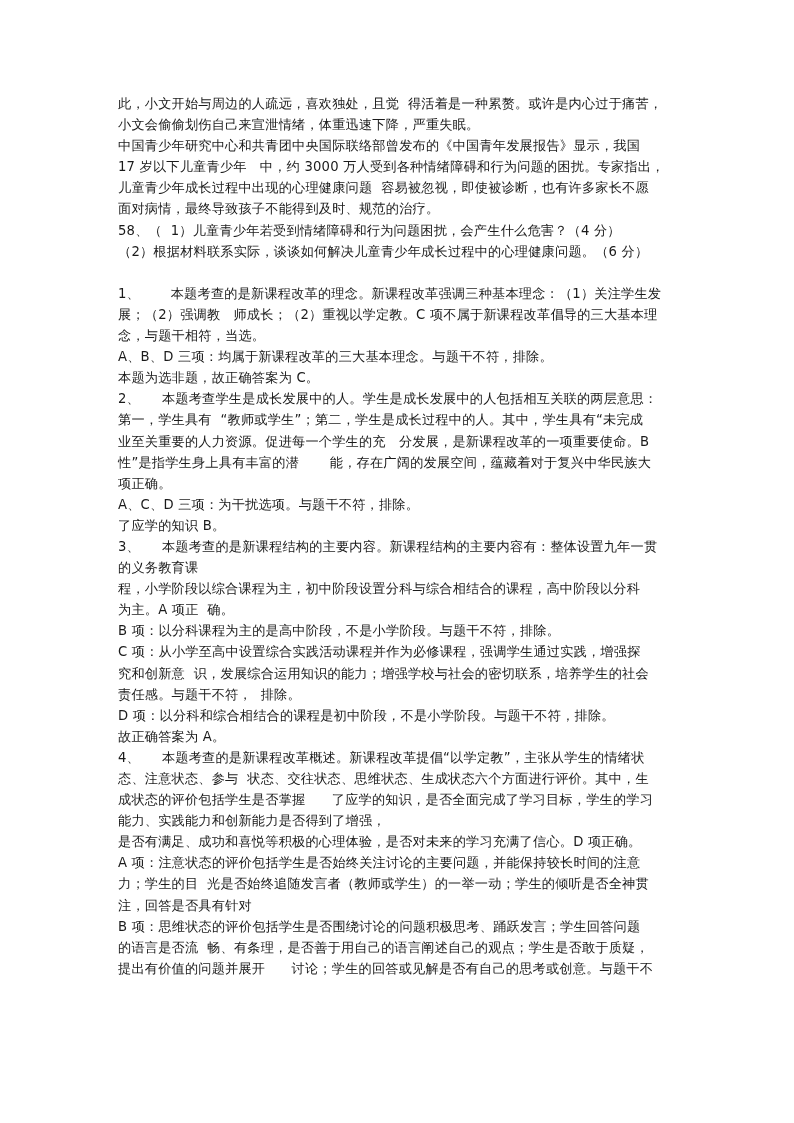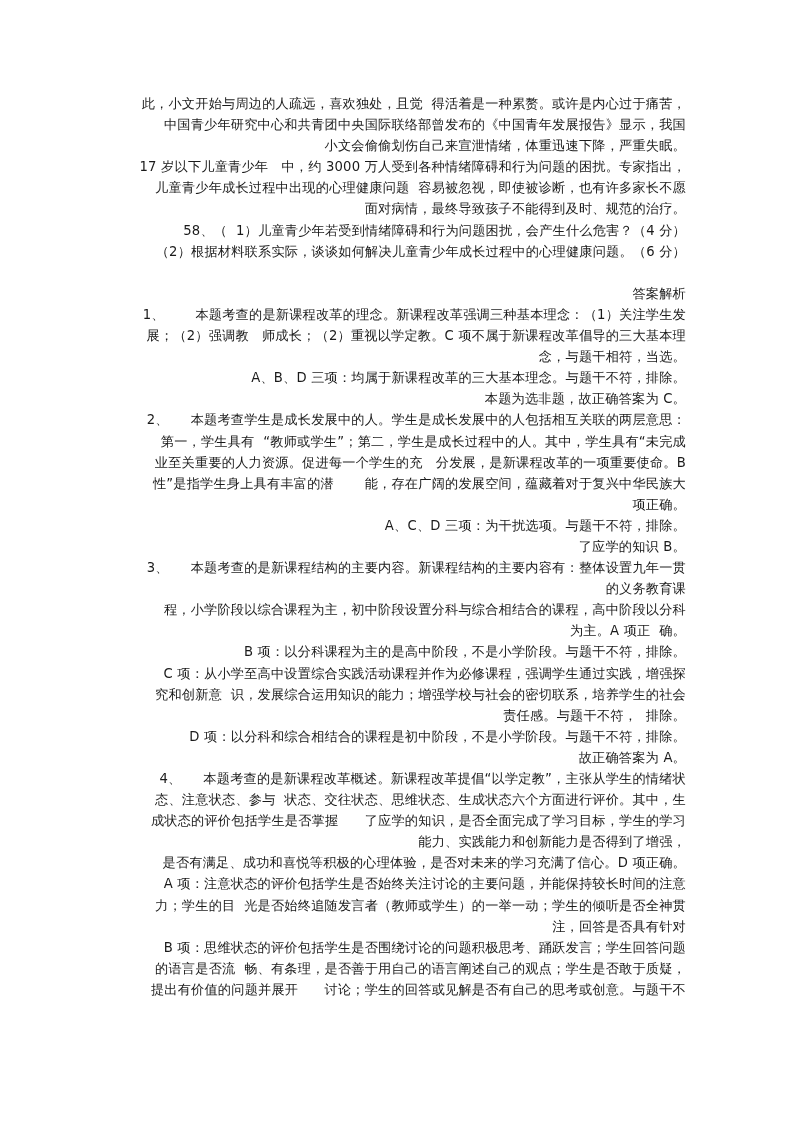--- a/index.html
+++ b/index.html
@@ -20,48 +20,46 @@
     left: 118px;
     top: 93px;
     width: 568px;
   }
   .line {
     font-size: 13.2px;
     line-height: 21.1px;
     height: 21.1px;
     white-space: pre;
     letter-spacing: 0.2px;
-    text-align: right;
   }
   .blank {
     height: 21.1px;
   }
 </style>
 </head>
 <body>
 
 <div class="page">
 
   <div>
     <div class="line">此，小文开始与周边的人疏远，喜欢独处，且觉  得活着是一种累赘。或许是内心过于痛苦，</div>
+    <div class="line">小文会偷偷划伤自己来宣泄情绪，体重迅速下降，严重失眠。</div>
     <div class="line">中国青少年研究中心和共青团中央国际联络部曾发布的《中国青年发展报告》显示，我国</div>
-    <div class="line">小文会偷偷划伤自己来宣泄情绪，体重迅速下降，严重失眠。</div>
     <div class="line">17 岁以下儿童青少年   中，约 3000 万人受到各种情绪障碍和行为问题的困扰。专家指出，</div>
     <div class="line">儿童青少年成长过程中出现的心理健康问题  容易被忽视，即使被诊断，也有许多家长不愿</div>
     <div class="line">面对病情，最终导致孩子不能得到及时、规范的治疗。</div>
   </div>
 
   <div>
     <div class="line"><span>58、</span><span>（  1）儿童青少年若受到情绪障碍和行为问题困扰，会产生什么危害？（4 分）</span></div>
     <div class="line">（2）根据材料联系实际，谈谈如何解决儿童青少年成长过程中的心理健康问题。（6 分）</div>
   </div>
 
   <div class="blank"></div>
 
-  <div class="line">答案解析</div>
 
   <div>
     <div class="line">1、       本题考查的是新课程改革的理念。新课程改革强调三种基本理念：（1）关注学生发</div>
     <div class="line">展；（2）强调教   师成长；（2）重视以学定教。C 项不属于新课程改革倡导的三大基本理</div>
     <div class="line">念，与题干相符，当选。</div>
     <div class="line">A、B、D 三项：均属于新课程改革的三大基本理念。与题干不符，排除。</div>
     <div class="line">本题为选非题，故正确答案为 C。</div>
   </div>
 
   <div>

